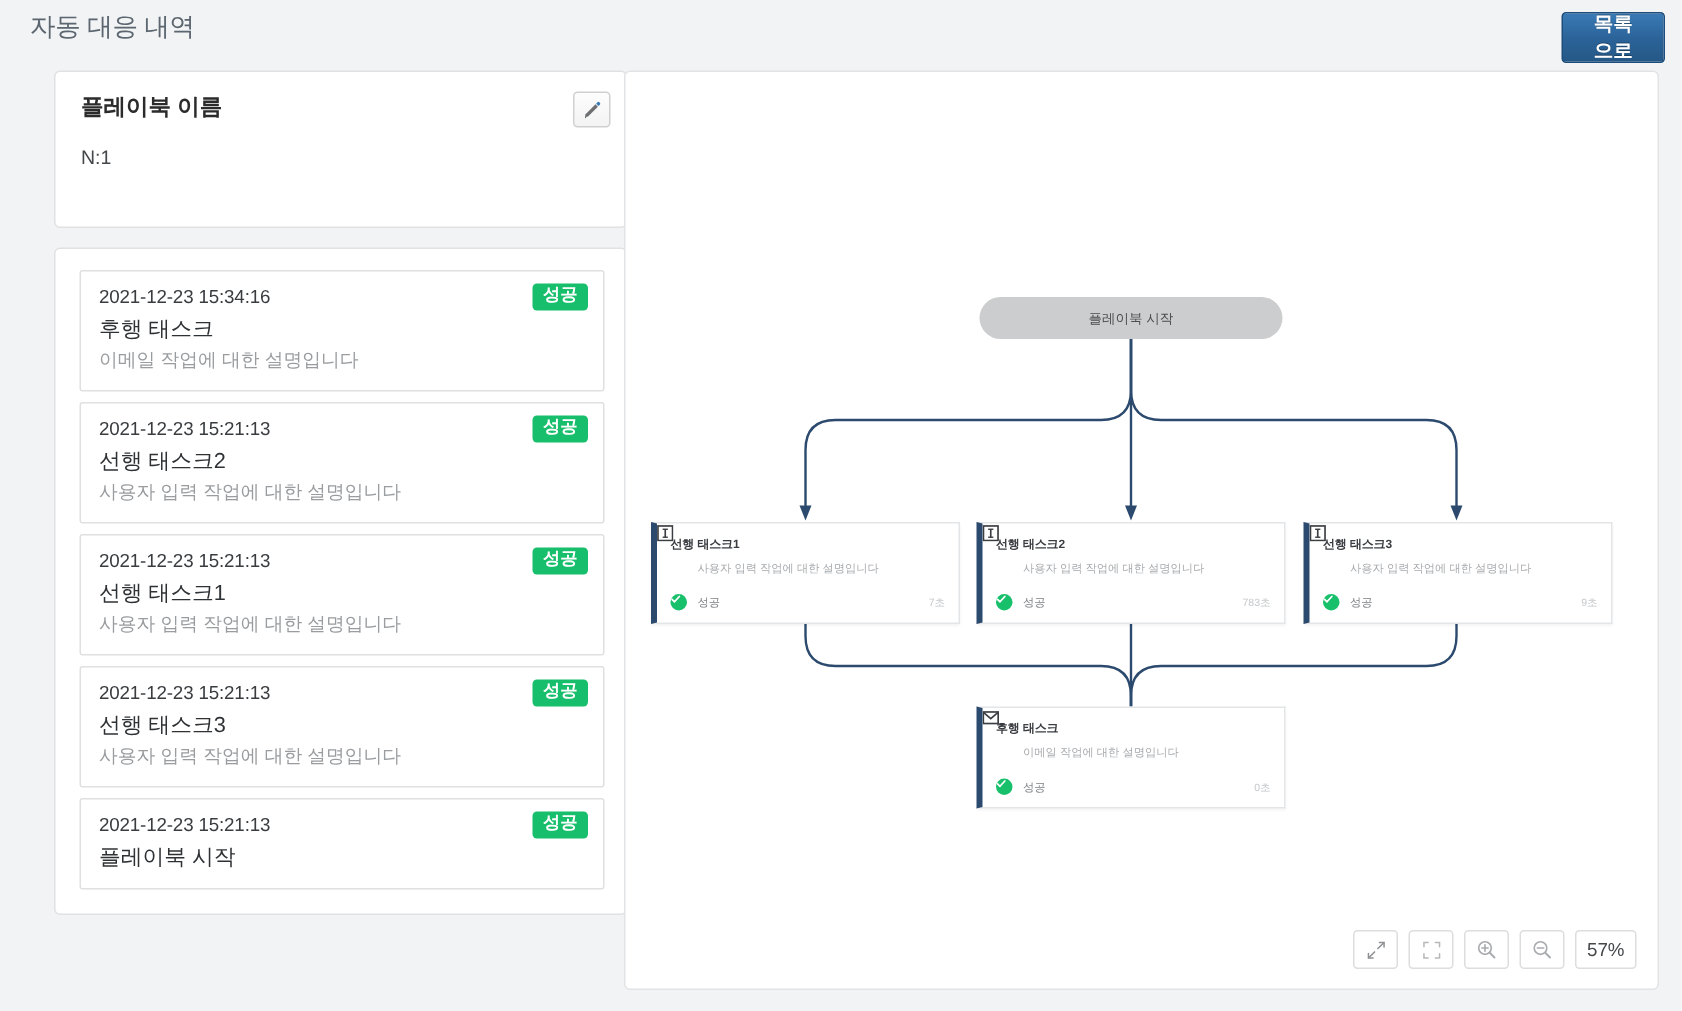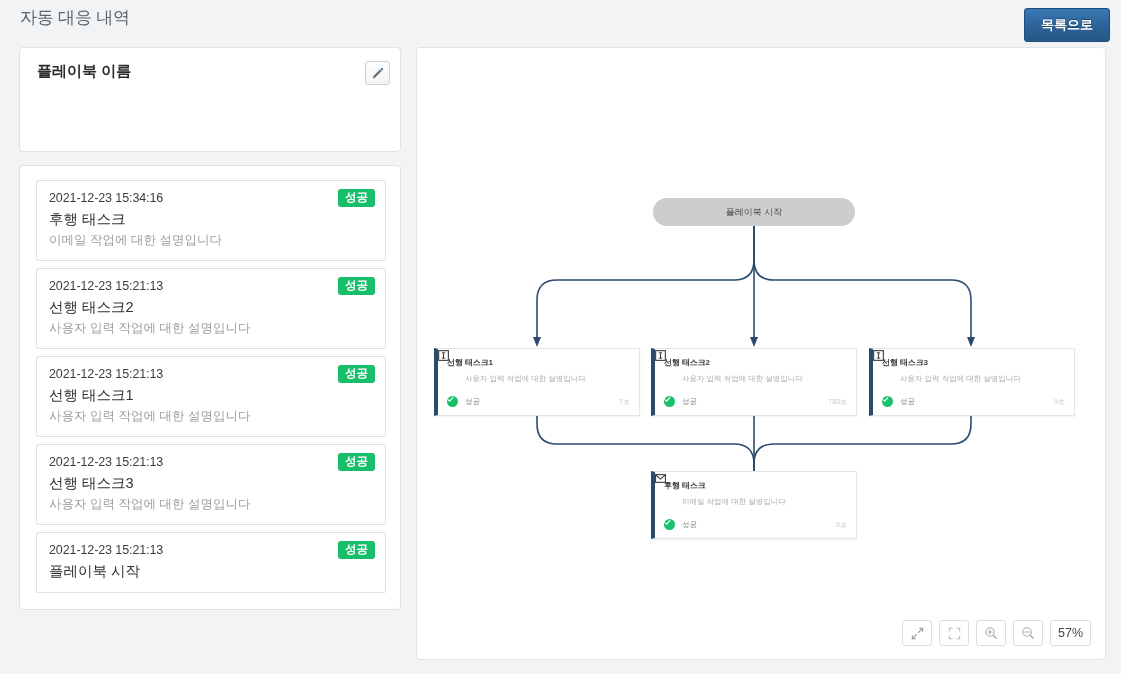--- a/index.html
+++ b/index.html
@@ -14,34 +14,34 @@
   .page { position: relative; width: 1121px; height: 674px; }
 
   
   .page-title {
     position: absolute; left: 20px; top: 6px;
     font-size: 17px; color: #5c6670; font-weight: 400;
     letter-spacing: -0.2px;
   }
   .list-button {
     position: absolute; right: 11px; top: 8px;
-    width: 86px; height: 28px;
+    width: 69px; height: 28px;
     border: 1px solid #1c4d7c;
     border-radius: 3px;
     background: linear-gradient(180deg, #3a7ab5 0%, #2b6399 52%, #255886 100%);
     color: #ffffff; font-size: 13px; font-weight: 700;
     display: flex; align-items: center; justify-content: center;
     cursor: pointer;
     text-shadow: 0 -1px 0 rgba(0,0,0,.3);
     font-family: "Liberation Sans", sans-serif;
     padding: 16px;
   }
 
   
-  .left-col { position: absolute; left: 19px; top: 47px; width: 382px; }
+  .left-col { position: absolute; left: 36px; top: 47px; width: 382px; }
 
   .panel {
     background: #fff;
     border: 1px solid #e0e1e3;
     border-radius: 4px;
   }
   .playbook-panel { height: 105px; padding: 14px 15px 0 17px; position: relative; }
   .playbook-title { font-size: 15px; font-weight: 700; color: #2b2b2b; }
   .edit-button {
     position: absolute; right: 10px; top: 13px;
@@ -163,20 +163,21 @@
 
     <div class="panel playbook-panel">
       <div class="playbook-title">플레이북 이름</div>
       <button class="edit-button">
         <svg width="12" height="12" viewBox="0 0 12 12">
           <path d="M1.4 9.1 L8.0 2.5 L9.6 4.1 L3.0 10.7 L1.0 11.1 Z" fill="#6d6f72"></path>
           <path d="M8.4 2.1 L9.3 1.2 A0.9 0.9 0 0 1 10.6 1.2 L10.9 1.5 A0.9 0.9 0 0 1 10.9 2.8 L10.0 3.7 Z" fill="#3a7ab5"></path>
           <path d="M1.2 10.9 L1.0 11.8 L1.9 11.6 Z" fill="#3a3c3f"></path>
         </svg>
       </button>
+      <div class="playbook-value">N:1</div>
     </div>
 
     <div class="panel timeline-panel">
 
       <div class="tl-item">
         <div class="tl-time">2021-12-23 15:34:16</div>
         <div class="tl-name">후행 태스크</div>
         <div class="tl-desc">이메일 작업에 대한 설명입니다</div>
         <div class="tl-badge">성공</div>
       </div>

